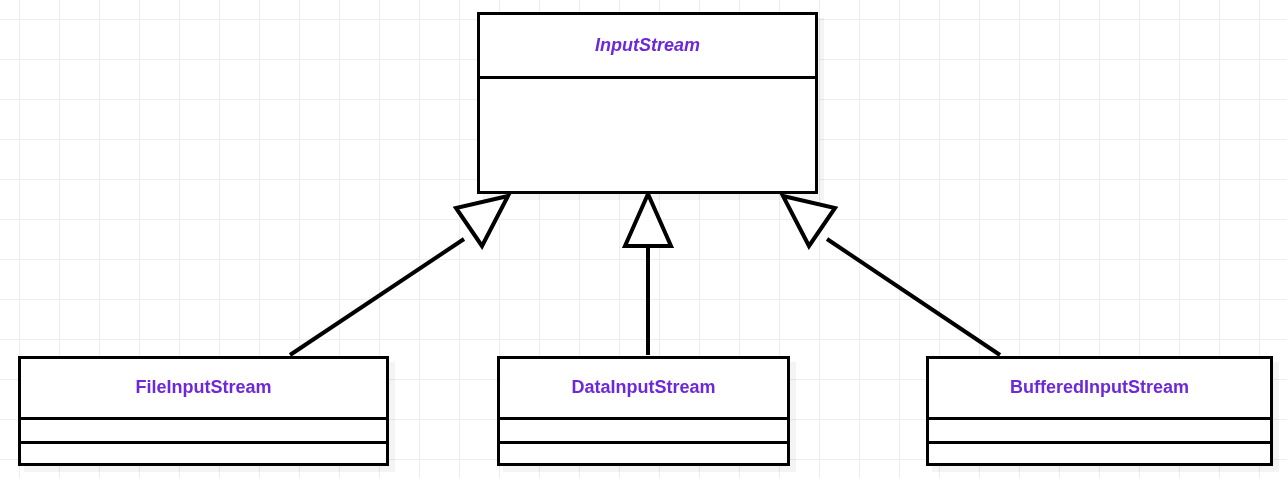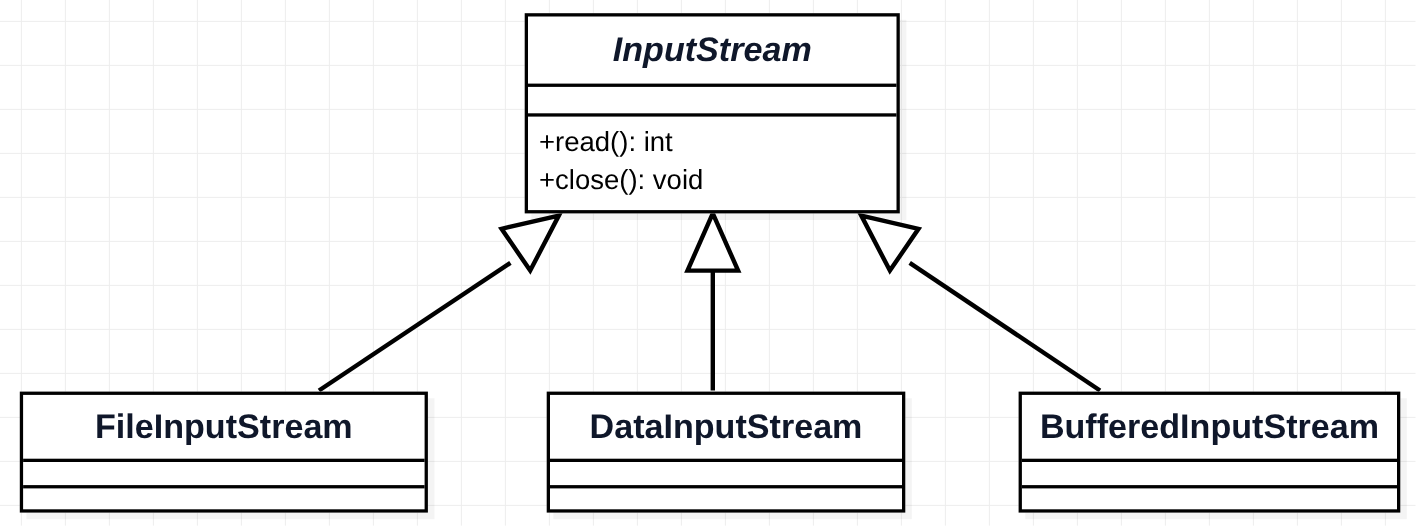--- a/index.html
+++ b/index.html
@@ -40,23 +40,23 @@
     background: #ffffff;
     border: 3px solid #000000;
     box-shadow: 6px 6px 0 rgba(0, 0, 0, 0.045);
     z-index: 2;
   }
   .class-name {
     display: flex;
     align-items: center;
     justify-content: center;
     text-align: center;
-    font-size: 31px;
+    font-size: 18px;
     font-weight: bold;
-    color: #0f172a;
+    color: #6d28d9;
     line-height: 1.1;
     white-space: nowrap;
     overflow: hidden;
   }
   .class-name.abstract {
     font-style: italic;
   }
   .compartment {
     border-top: 3px solid #000000;
     box-sizing: border-box;
@@ -82,21 +82,21 @@
   #class-inputstream .attributes { height: 27px; }
   #class-inputstream .operations { height: 85px; }
 
   
   .subclass { top: 356px; height: 110px; }
   .subclass .class-name { height: 58px; }
   .subclass .attributes { height: 24px; }
   .subclass .operations { height: 22px; }
 
   #class-fileinputstream      { left: 18px;  width: 371px; }
-  #class-datainputstream      { left: 497px; width: 326px; }
+  #class-datainputstream      { left: 497px; width: 293px; }
   #class-bufferedinputstream  { left: 926px; width: 347px; }
 </style>
 </head>
 <body>
 
 <div id="canvas">
 
   <svg id="edges" viewBox="0 0 1287 478" xmlns="http://www.w3.org/2000/svg">
 
     <g>
@@ -111,24 +111,20 @@
 
     <g>
       <line x1="1000" y1="355" x2="827" y2="239" stroke="#000000" stroke-width="4"></line>
       <polygon points="783,196 835,208 809,246" fill="#ffffff" stroke="#000000" stroke-width="4" stroke-linejoin="miter"></polygon>
     </g>
   </svg>
 
   <div class="uml-class" id="class-inputstream">
     <div class="class-name abstract">InputStream</div>
     <div class="compartment attributes"></div>
-    <div class="compartment members operations">
-      <div class="member">+read(): int</div>
-      <div class="member">+close(): void</div>
-    </div>
   </div>
 
   <div class="uml-class subclass" id="class-fileinputstream">
     <div class="class-name">FileInputStream</div>
     <div class="compartment attributes"></div>
     <div class="compartment operations"></div>
   </div>
 
   <div class="uml-class subclass" id="class-datainputstream">
     <div class="class-name">DataInputStream</div>

